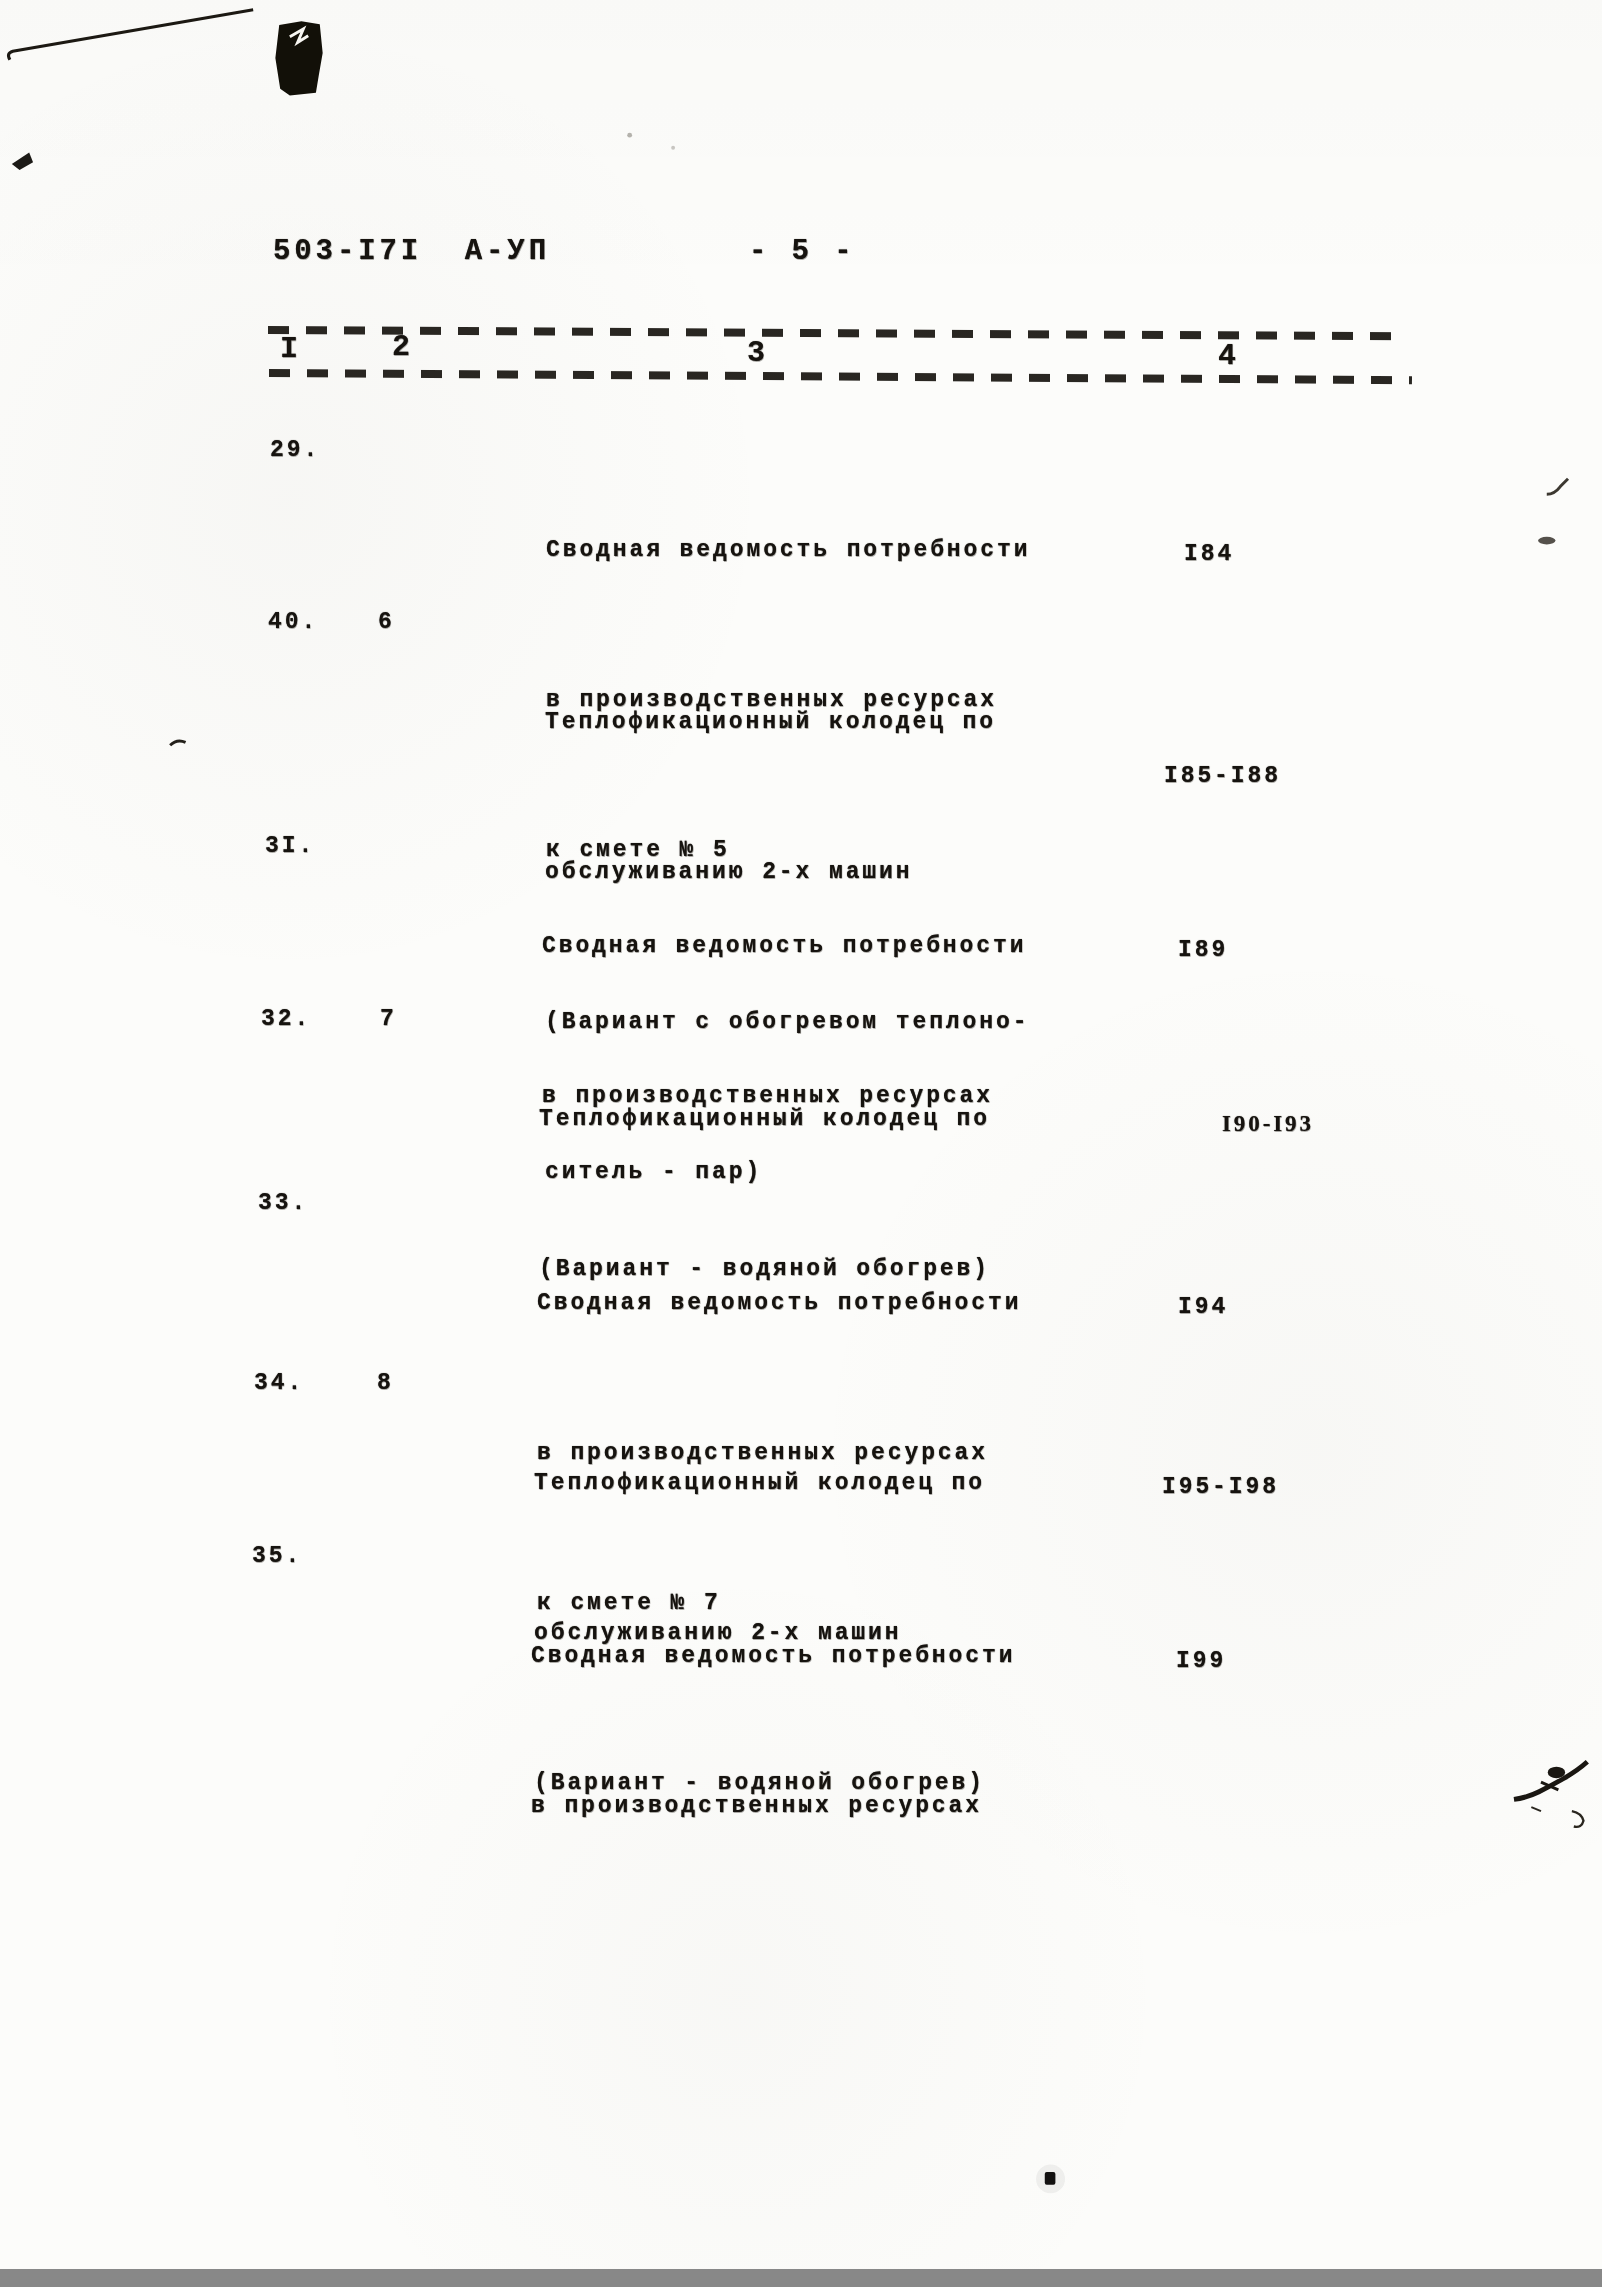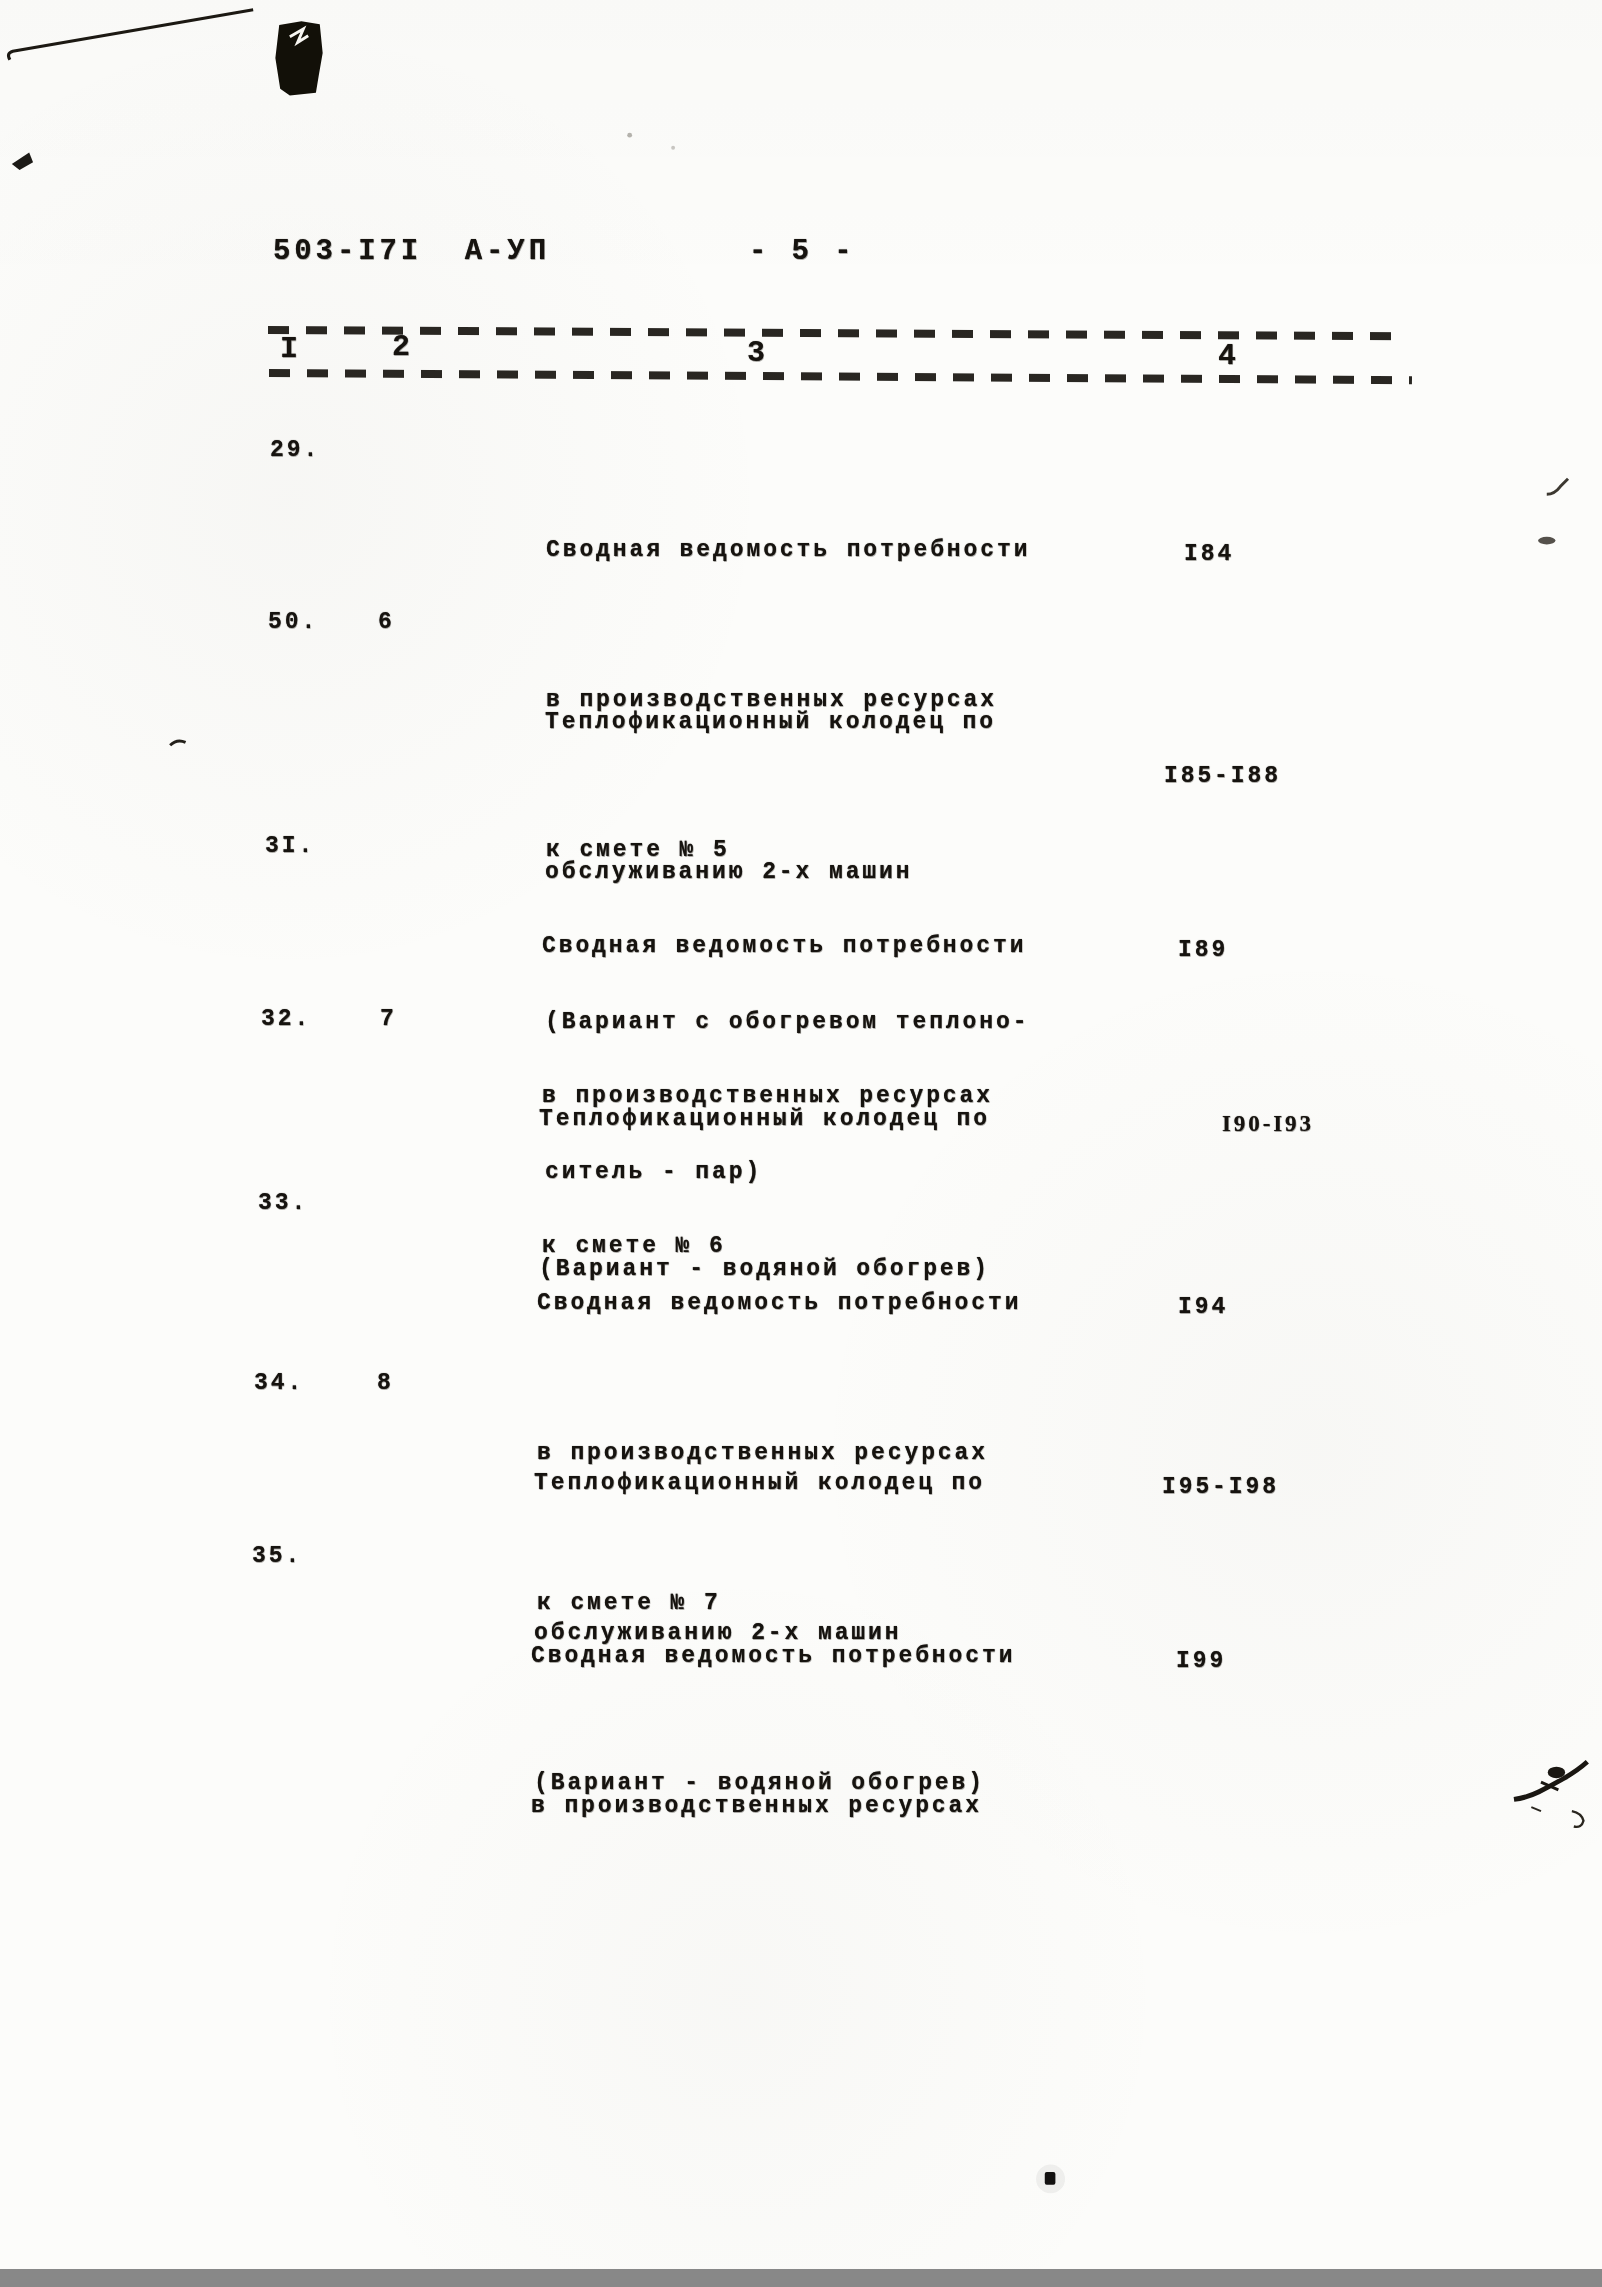--- a/index.html
+++ b/index.html
@@ -73,35 +73,34 @@
   <div class="ink colnum" style="left:1218px;top:341px;">4</div>
 
   <div class="ink" style="left:270px;top:425px;">29.</div>
   <div class="ink" style="left:546px;top:425px;">
     <div>Сводная ведомость потребности</div>
     <div>в производственных ресурсах</div>
     <div>к смете № 5</div>
   </div>
   <div class="ink" style="left:1184px;top:529px;">I84</div>
 
-  <div class="ink" style="left:268px;top:597px;">50.</div>
+  <div class="ink" style="left:268px;top:597px;">40.</div>
   <div class="ink" style="left:378px;top:597px;">6</div>
   <div class="ink" style="left:545px;top:597px;">
     <div>Теплофикационный колодец по</div>
     <div>обслуживанию 2-х машин</div>
     <div>(Вариант с обогревом теплоно-</div>
     <div>ситель - пар)</div>
   </div>
   <div class="ink" style="left:1164px;top:751px;">I85-I88</div>
 
   <div class="ink" style="left:265px;top:821px;">3I.</div>
   <div class="ink" style="left:542px;top:821px;">
     <div>Сводная ведомость потребности</div>
     <div>в производственных ресурсах</div>
-    <div>к смете № 6</div>
   </div>
   <div class="ink" style="left:1178px;top:925px;">I89</div>
 
   <div class="ink" style="left:261px;top:994px;">32.</div>
   <div class="ink" style="left:380px;top:994px;">7</div>
   <div class="ink" style="left:539px;top:994px;">
     <div>Теплофикационный колодец по</div>
     <div>(Вариант - водяной обогрев)</div>
   </div>
   <div class="ink" style="left:1222px;top:1099px;font-family:Liberation Serif, serif;">I90-I93</div>

